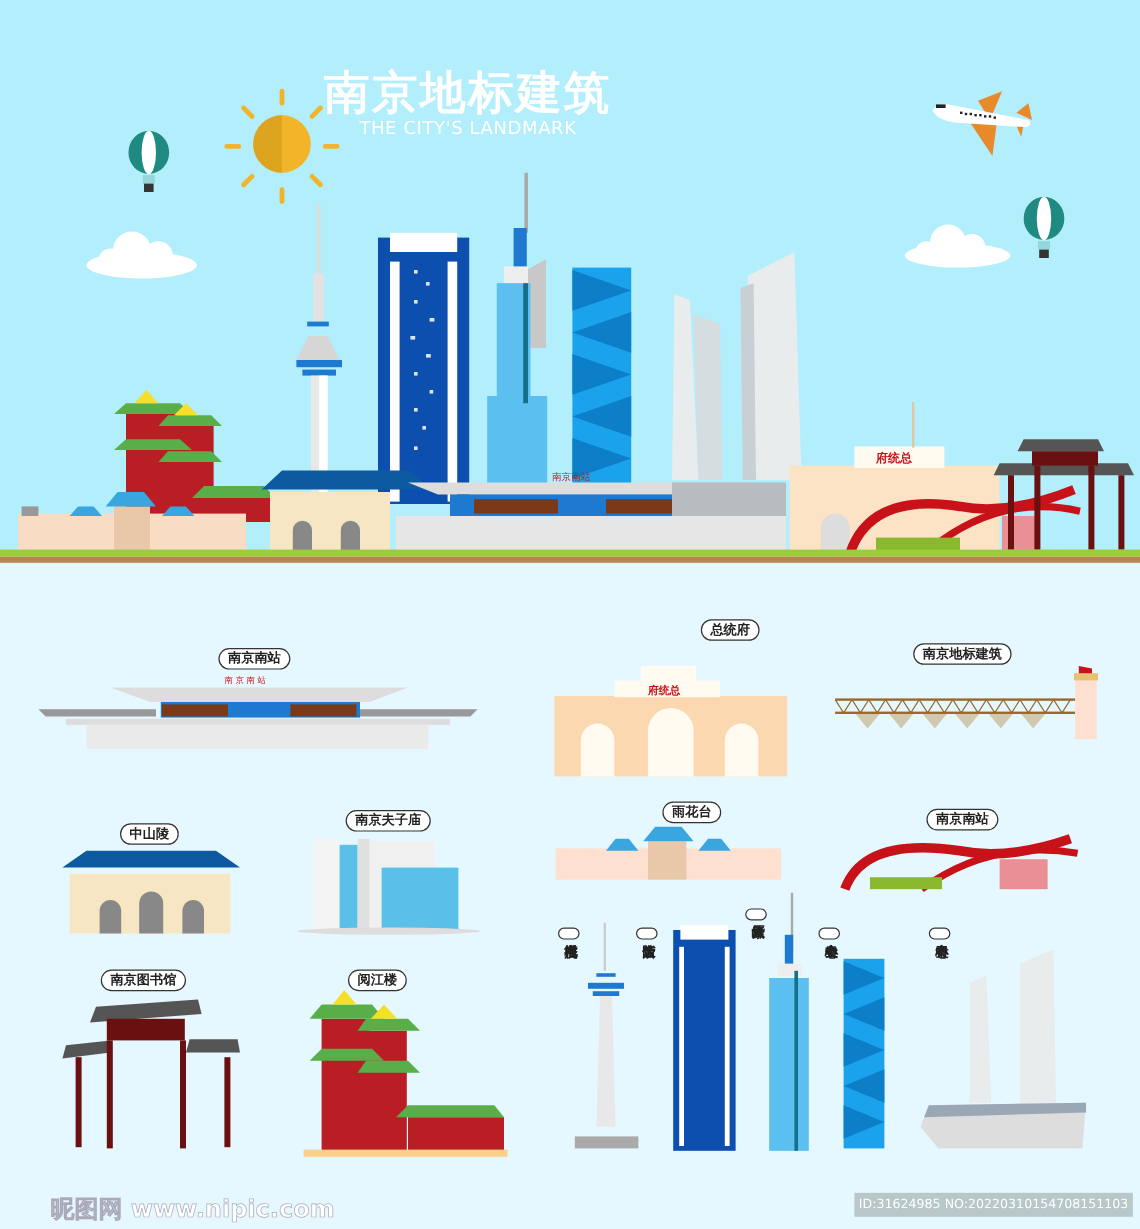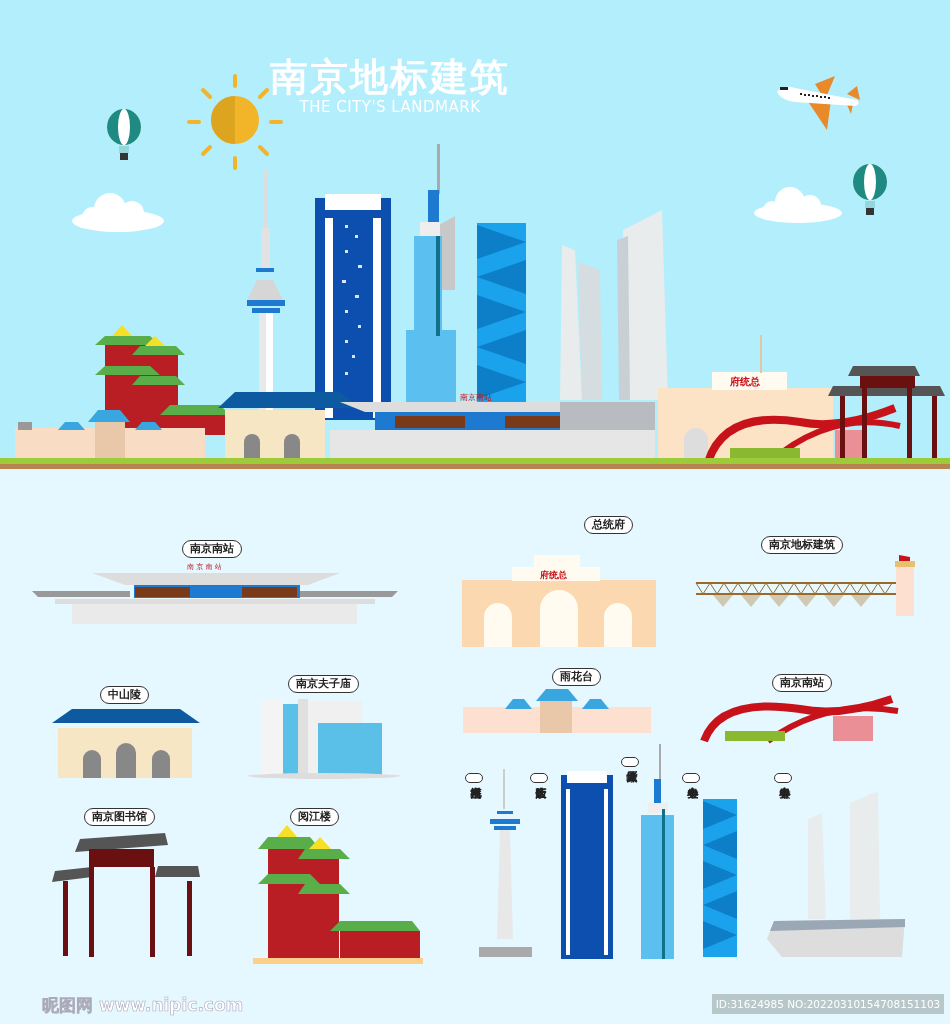--- a/index.html
+++ b/index.html
@@ -7,21 +7,21 @@
   .abs { position: absolute; }
   .sky { left: 0; top: 0; width: 950px; height: 462px; background: #b2eefc; }
   .ground-green { left: 0; top: 458px; width: 950px; height: 6px; background: #9ccc3a; }
   .ground-brown { left: 0; top: 464px; width: 950px; height: 5px; background: #b88550; }
   .lower { left: 0; top: 469px; width: 950px; height: 555px; background: #e6f8ff; }
   .title { left: 0; width: 780px; text-align: center; color: #fff; }
   .title-cn { top: 52px; font-size: 38px; font-weight: bold; letter-spacing: 2px; }
   .title-en { top: 98px; font-size: 15px; letter-spacing: 0.5px; }
   .pill { position: absolute; border: 1.5px solid #333; border-radius: 12px; background: #fff; font-size: 11px; font-weight: bold; color: #222; padding: 1px 7px; white-space: nowrap; line-height: 14px; }
   .vpill { position: absolute; border: 1.5px solid #333; border-radius: 10px; background: #fff; font-size: 11px; font-weight: bold; color: #222; width: 18px; text-align: center; line-height: 14px; padding: 4px 0; writing-mode: vertical-rl; }
-  .watermark { left: 10px; top: 994px; font-size: 17px; color: #fff; -webkit-text-stroke: 0.6px #aab; font-weight: bold; padding-left: 32px; }
+  .watermark { left: 10px; top: 994px; font-size: 20px; color: #fff; -webkit-text-stroke: 0.6px #aab; font-weight: bold; padding-left: 32px; }
   .idbox { left: 712px; top: 994px; width: 232px; height: 20px; background: #b8c7c9; color: #fff; font-size: 10.5px; line-height: 20px; text-align: center; }
 </style>
 </head>
 <body>
 
 <div class="abs sky"></div>
 <div class="abs lower"></div>
 
 <div class="abs title title-cn">南京地标建筑</div>
 <div class="abs title title-en">THE CITY'S LANDMARK</div>

